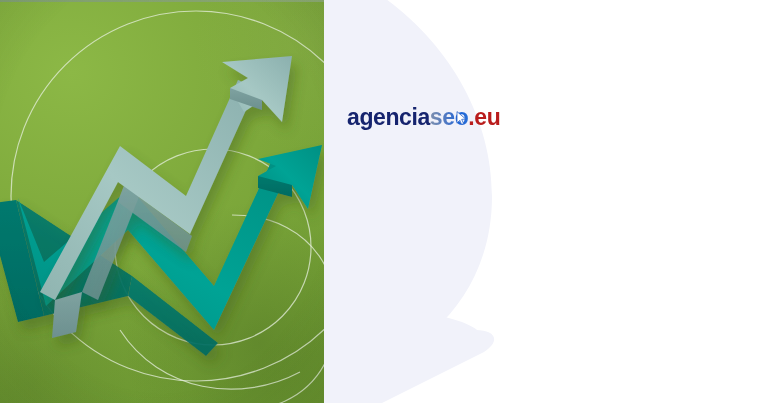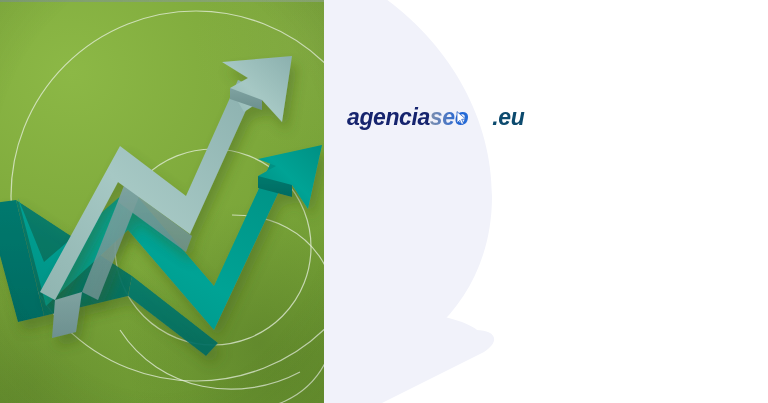--- a/index.html
+++ b/index.html
@@ -51,21 +51,20 @@
     pointer-events:none;
   }
 
   
   .content-panel {
     position:absolute;
     left:324px; top:0;
     width:444px; height:403px;
     background:#ffffff;
     overflow:hidden;
-    font-style:italic;
   }
   .bubble-layer {
     position:absolute; left:0; top:0;
     width:444px; height:403px;
   }
 
   .content-inner {
     position:absolute;
     left:23px; top:0;
     width:400px; height:403px;
@@ -93,21 +92,21 @@
     -webkit-background-clip:text;
     background-clip:text;
     color:transparent;
   }
   .logo-cursor {
     position:absolute;
     right:1px; top:5px;
     width:11px; height:14px;
     pointer-events:none;
   }
-  .logo-eu { color:#0c4a6e;margin-left:24px; }
+  .logo-eu { color:#b91c1c; }
 
   
   .headline {
     position:absolute;
     left:0; top:160px;
     width:392px;
     color:#192c8c;
     font-size:31.5px;
     font-weight:bold;
     line-height:1.33;

